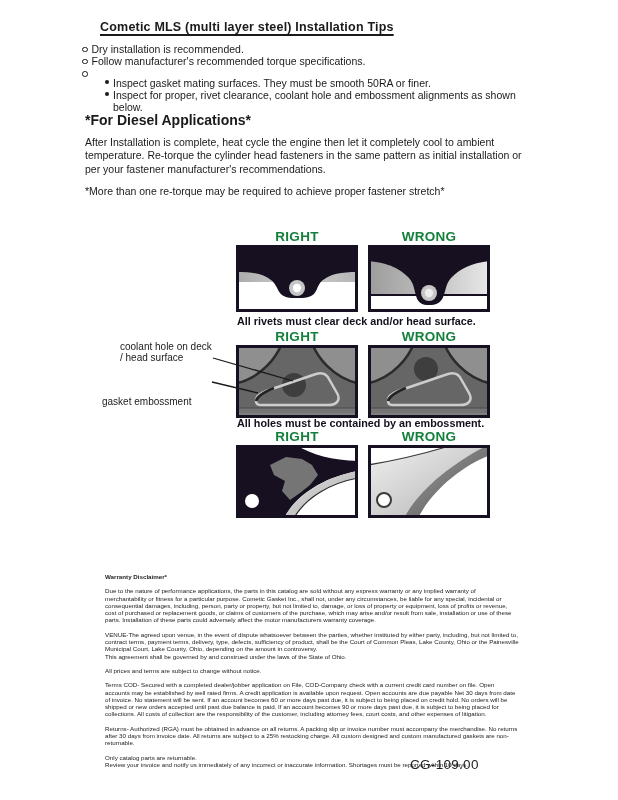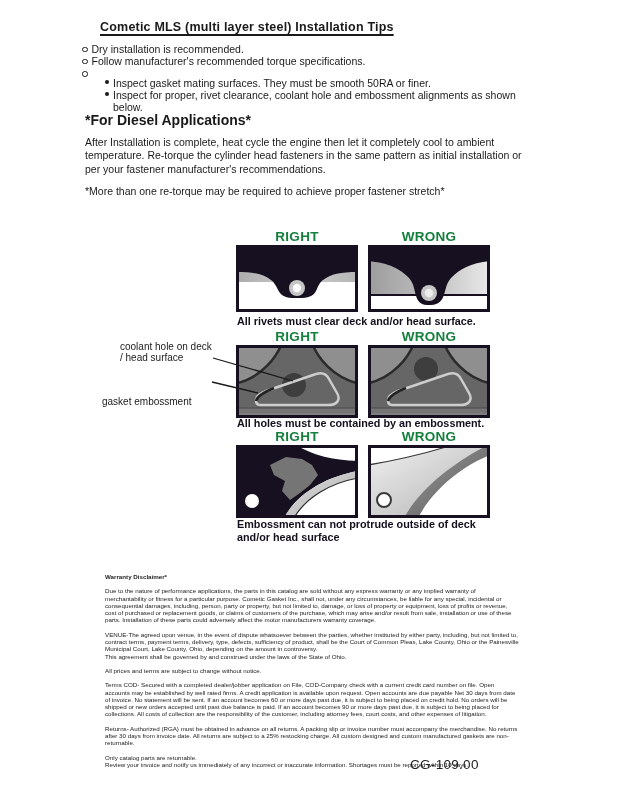--- a/index.html
+++ b/index.html
@@ -209,21 +209,20 @@
       </defs>
       <rect x="0" y="0" width="122" height="73" fill="#ffffff"></rect>
       <path d="M0,20 C30,15 58,8 78,2 L116,2 C82,20 50,46 36,73 L0,73 Z" fill="url(#g4)"></path>
       <path d="M0,20 C30,15 58,8 78,2" fill="none" stroke="#3a3a3a" stroke-width="1.3"></path>
       <path d="M116,2 C82,20 50,46 36,73 L50,73 C64,46 92,22 122,10 L122,2 Z" fill="url(#g5)"></path>
       <circle cx="16" cy="55" r="7" fill="#fdfdfd" stroke="#3a3a3a" stroke-width="2"></circle>
       <rect x="1.5" y="1.5" width="119" height="70" fill="none" stroke="#171020" stroke-width="3"></rect>
     </svg>
   </div>
 
-  <div class="caption cap3" style="top:518px;">Embossment can not protrude outside of deck and/or head surface</div>
 
   <div class="warranty">
     <p class="whead">Warranty Disclaimer*</p>
     <p>Due to the nature of performance applications, the parts in this catalog are sold without any express warranty or any implied warranty of merchantability or fitness for a particular purpose.  Cometic Gasket Inc., shall not, under any circumstances, be liable for any special, incidental or consequential damages, including, person, party or property, but not limited to, damage, or loss of property or equipment, loss of profits or revenue, cost of purchased or replacement goods, or claims of customers of the purchase, which may arise and/or result from sale, installation or use of these parts.  Installation of these parts could adversely affect the motor manufacturers warranty coverage.</p>
     <p class="tight">VENUE-The agreed upon venue, in the event of dispute whatsoever between the parties, whether instituted by either party, including, but not limited to, contract terms, payment terms, delivery, type, defects, sufficiency of product, shall be the Court of Common Pleas, Lake County, Ohio or the Painesville Municipal Court, Lake County, Ohio, depending on the amount in controversy.</p>
     <p>This agreement shall be governed by and construed under the laws of the State of Ohio.</p>
     <p>All prices and terms are subject to change without notice.</p>
     <p>Terms COD- Secured with a completed dealer/jobber application on File, COD-Company check with a current credit card number on file.  Open accounts may be established by well rated firms.  A credit application is available upon request.  Open accounts are due payable Net 30 days from date of invoice.  No statement will be sent.  If an account becomes 60 or more days past due, it is subject to being placed on credit hold.  No orders will be shipped or new orders accepted until past due balance is paid.  If an account becomes 90 or more days past due, it is subject to being placed for collections.  All costs of collection are the responsibility of the customer, including attorney fees, court costs, and other expenses of litigation.</p>
     <p>Returns- Authorized (RGA) must be obtained in advance on all returns.  A packing slip or invoice number must accompany the merchandise.  No returns after 30 days from invoice date.  All returns are subject to a 25% restocking charge.  All custom designed and custom manufactured gaskets are non-returnable.</p>
     <p class="tight">Only catalog parts are returnable.</p>

